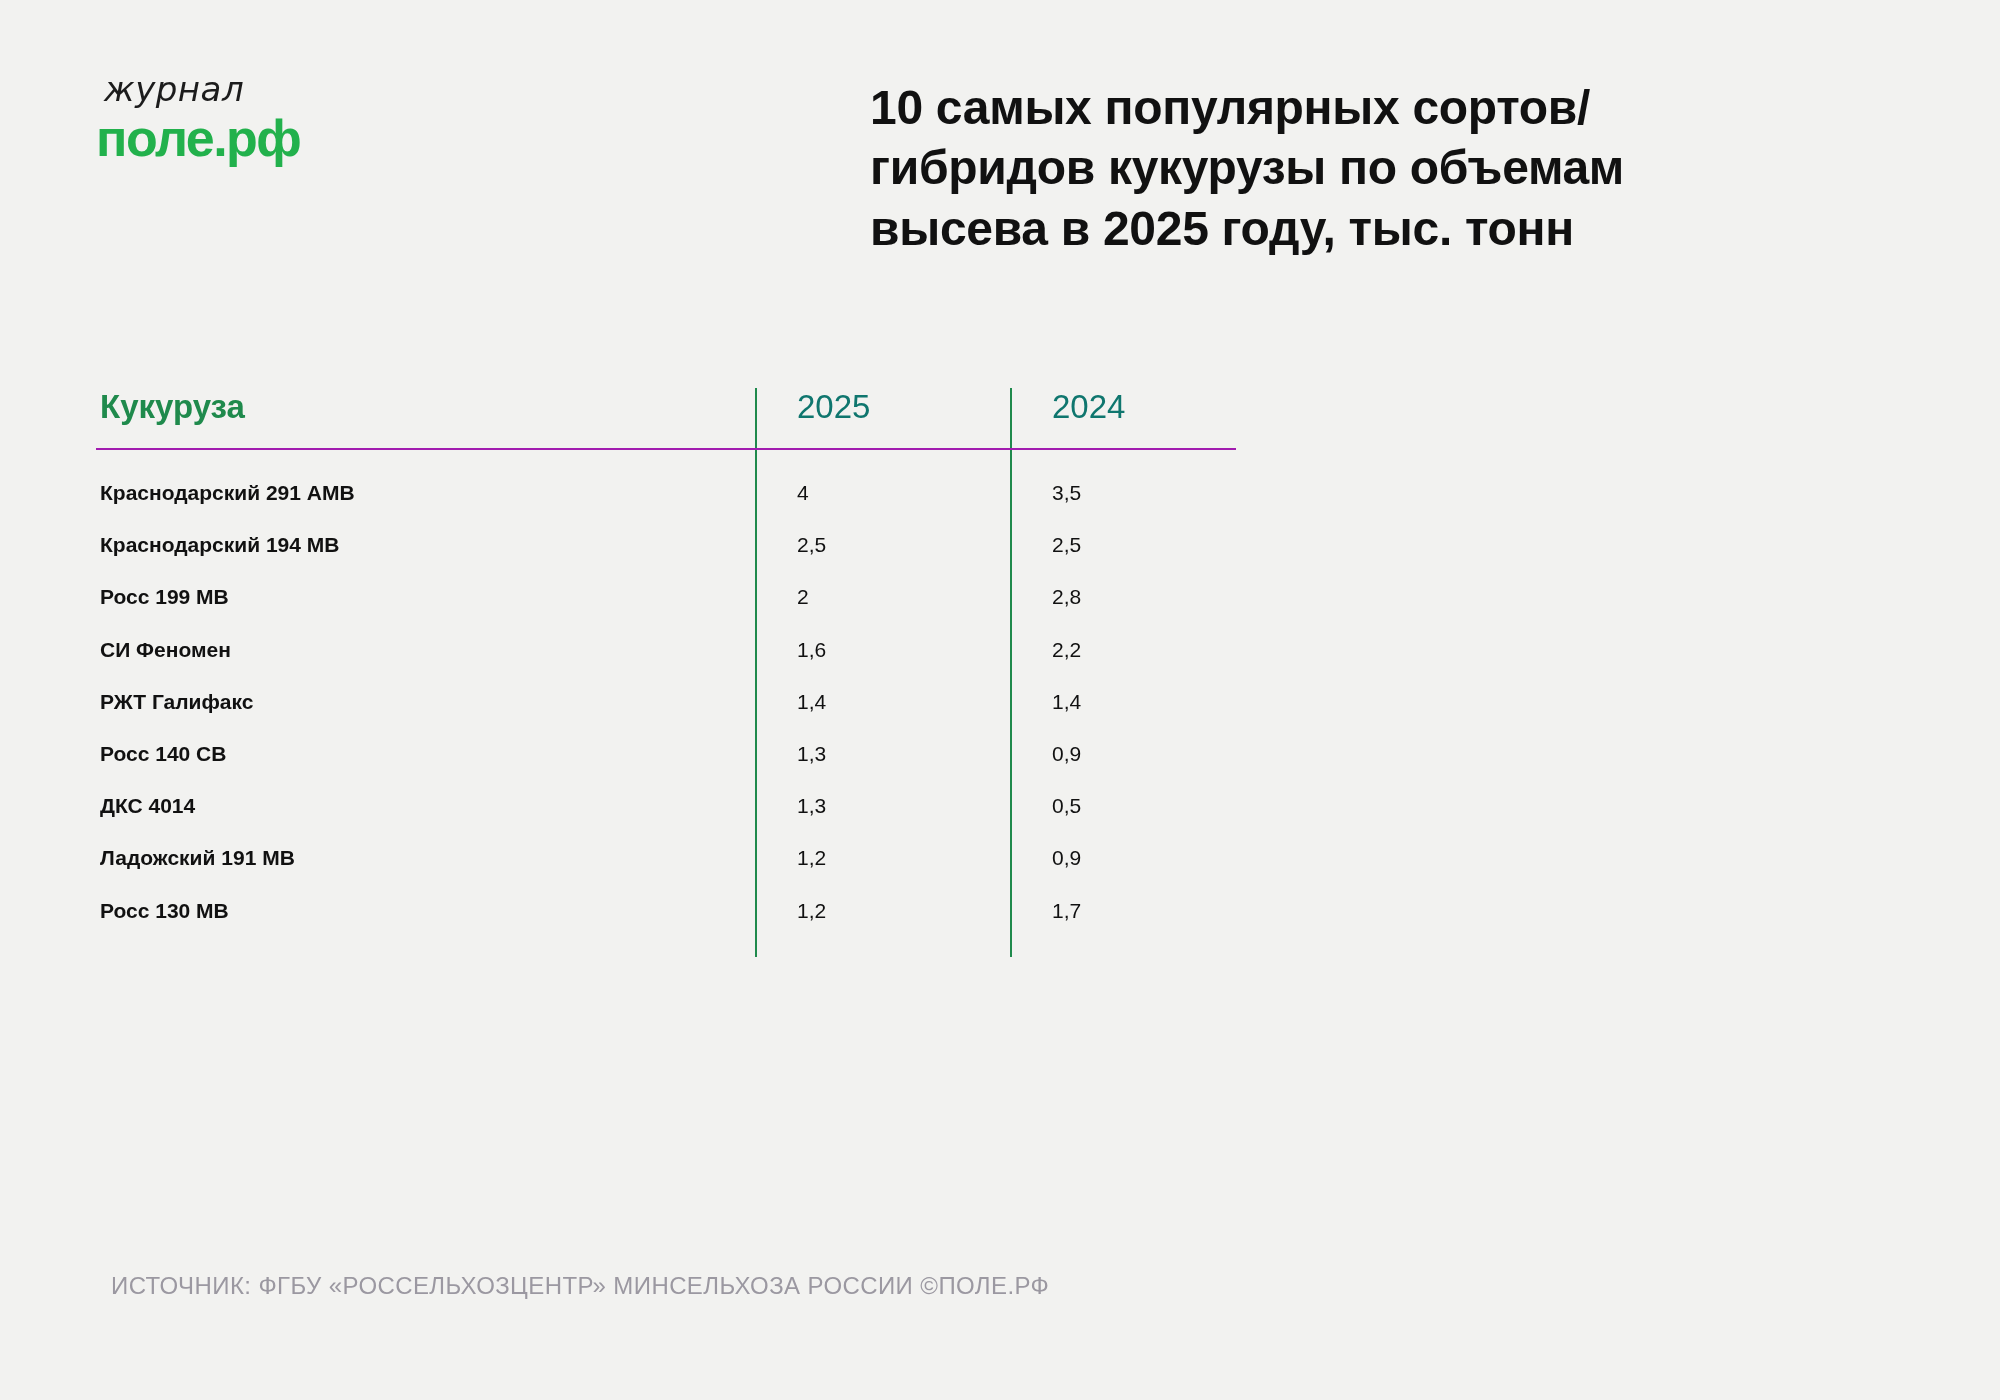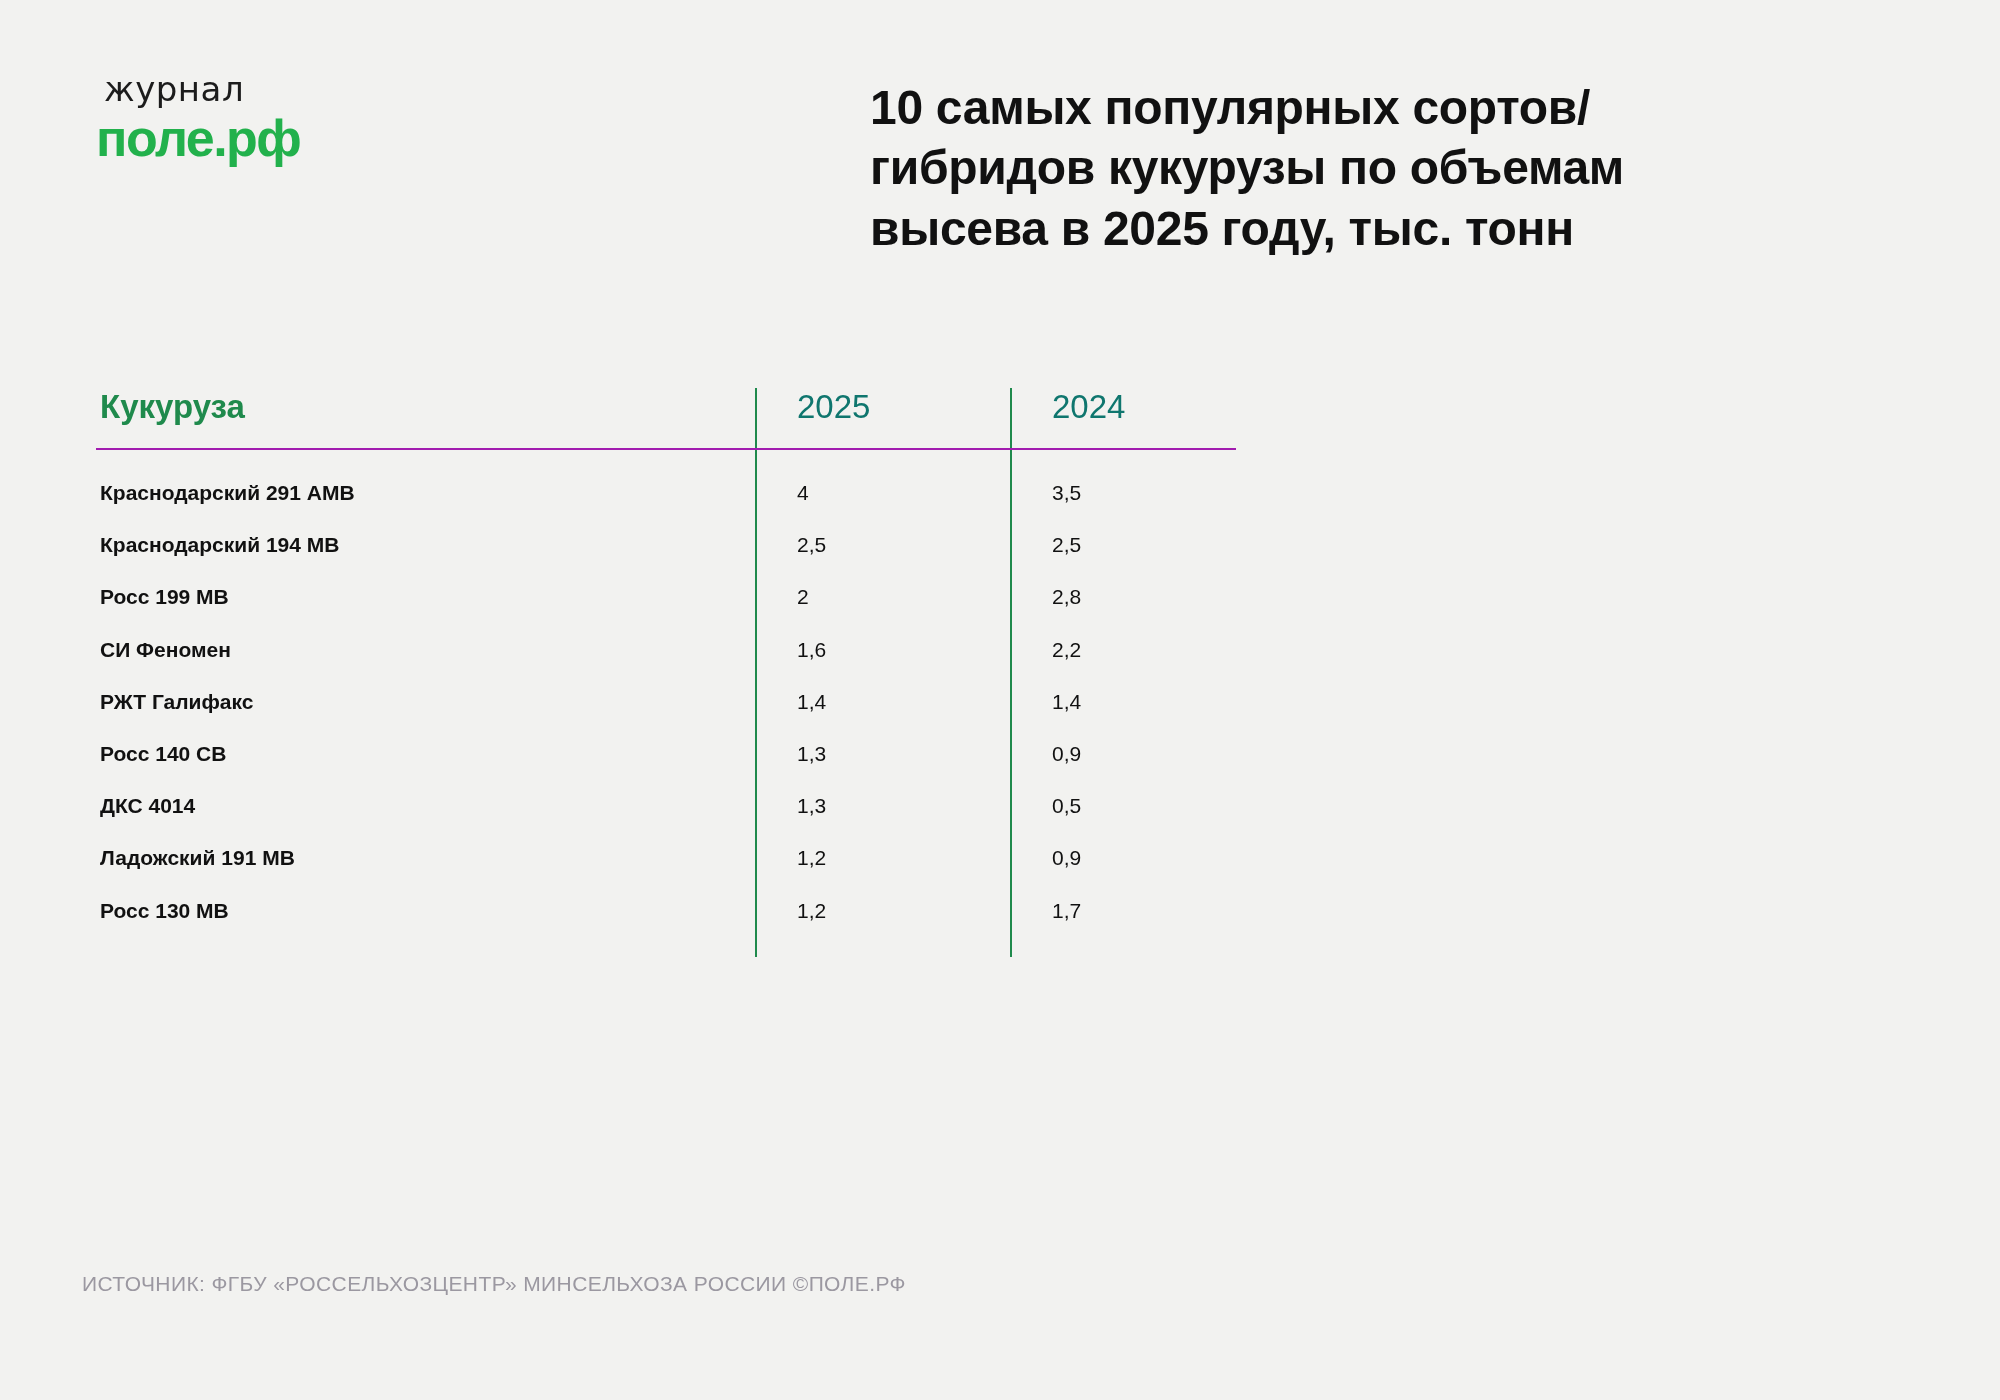--- a/index.html
+++ b/index.html
@@ -33,20 +33,21 @@
     width: 440px;
     height: 110px;
   }
   .logo-word {
     font-size: 34px;
     letter-spacing: 0.5px;
     color: #1c1c1c;
     font-weight: 400;
     line-height: 1;
     margin-left: 8px;
+    font-style: italic;
     font-family: "DejaVu Sans", sans-serif;
   }
   .logo-main {
     font-size: 52px;
     font-weight: 700;
     color: #22b14c;
     line-height: 1;
     letter-spacing: -1.5px;
     margin-top: 6px;
     font-family: "Liberation Sans", sans-serif;
@@ -118,23 +119,23 @@
   }
   .tbl tbody td.d-val {
     font-weight: 400;
     padding-left: 40px;
     border-left: 2px solid #1f8a4c;
   }
 
   
   .source {
     position: absolute;
-    left: 82px;
+    left: 111px;
     top: 1272px;
-    font-size: 21px;
+    font-size: 24px;
     letter-spacing: 0.4px;
     color: #9b98a1;
     font-weight: 400;
     text-transform: uppercase;
     white-space: nowrap;
   }
 </style>
 </head>
 <body>
 

